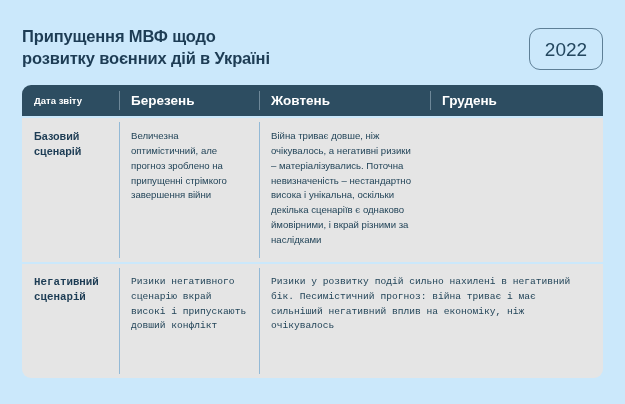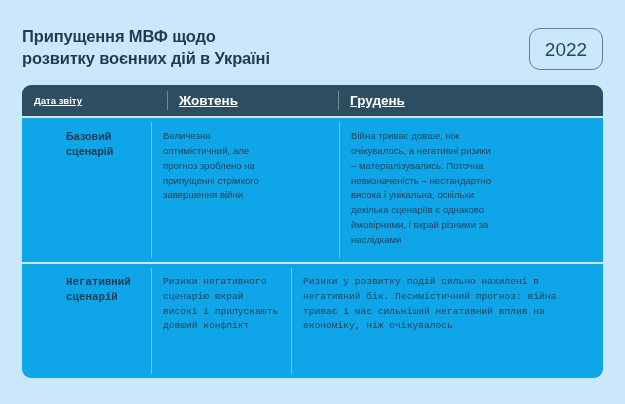--- a/index.html
+++ b/index.html
@@ -70,21 +70,20 @@
   }
 
   .table-head .cell {
     color: #ffffff;
     box-sizing: border-box;
     padding: 0 12px;
     display: flex;
     align-items: center;
     height: 100%;
     position: relative;
-    text-decoration: underline;
   }
   .table-head .cell + .cell::before {
     content: "";
     position: absolute;
     left: 0;
     top: 6px;
     bottom: 6px;
     width: 1px;
     background: #6e8899;
   }
@@ -92,24 +91,23 @@
     font-size: 9.5px;
     font-weight: bold;
   }
   .head-label {
     font-size: 13.5px;
     font-weight: bold;
   }
 
   .table-row {
     display: flex;
-    background: #0ea5e9;
+    background: #e5e5e5;
     margin-top: 2px;
     box-sizing: border-box;
-    padding-left: 32px;
   }
   .table-row.first { border-radius: 0; }
   .table-row.last { border-radius: 0 0 9px 9px; }
 
   .table-row .cell {
     box-sizing: border-box;
     padding: 11px 12px 14px 12px;
     position: relative;
     color: #1d3c54;
   }
@@ -119,21 +117,21 @@
     left: 0;
     top: 4px;
     bottom: 4px;
     width: 1px;
     background: #93b9d6;
   }
 
   
   .col-0 { flex: 0 0 97px; }
   .col-1 { flex: 0 0 140px; }
-  .col-2 { flex: 0 0 171px; margin-left: 48px; }
+  .col-2 { flex: 0 0 171px; }
   .col-3 { flex: 1 1 auto; }
 
   .scenario-label {
     font-size: 10.8px;
     font-weight: bold;
     line-height: 1.38;
     white-space: pre-line;
   }
 
   .cell-text {
@@ -155,20 +153,23 @@
 розвитку воєнних дій в Україні</h1>
     <div class="year-badge">2022</div>
   </div>
 
   <div class="table-wrap">
 
     <div class="table-head">
       <div class="cell col-0">
         <span class="head-label-small">Дата звіту</span>
       </div>
+      <div class="cell col-1">
+        <span class="head-label">Березень</span>
+      </div>
       <div class="cell col-2">
         <span class="head-label">Жовтень</span>
       </div>
       <div class="cell col-3">
         <span class="head-label">Грудень</span>
       </div>
     </div>
 
     <div class="table-row first row-1">
       <div class="cell col-0">

